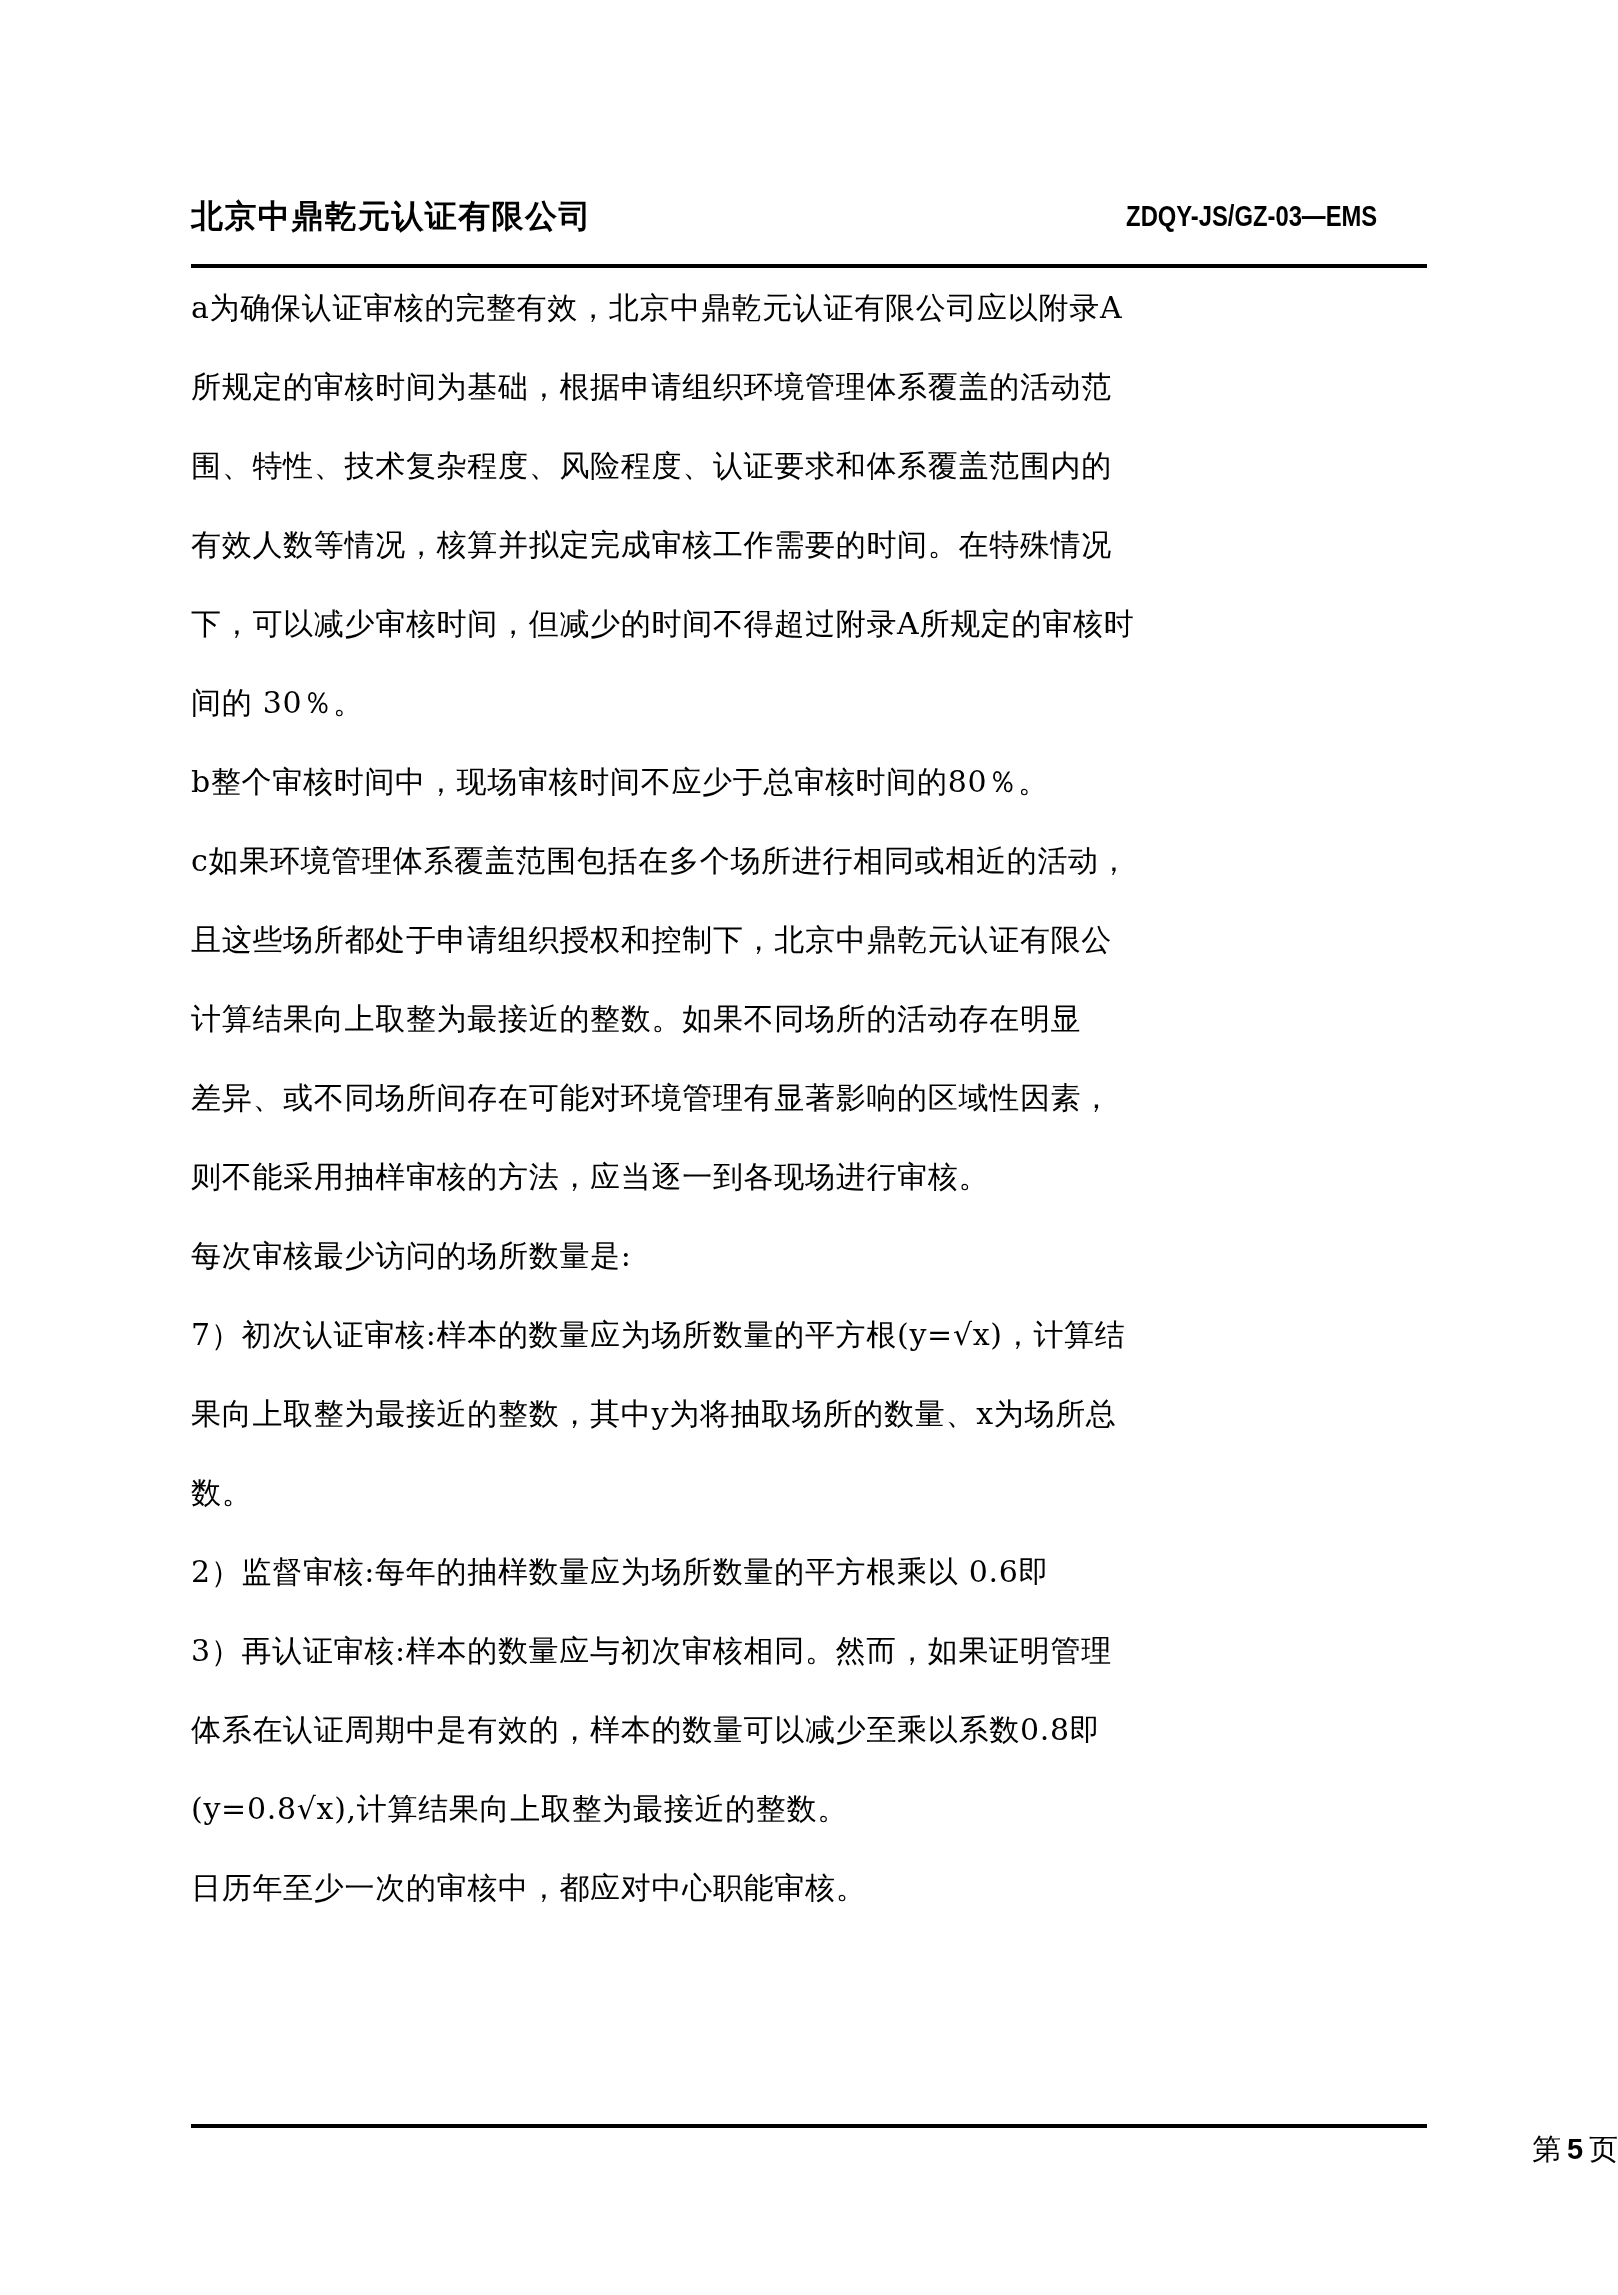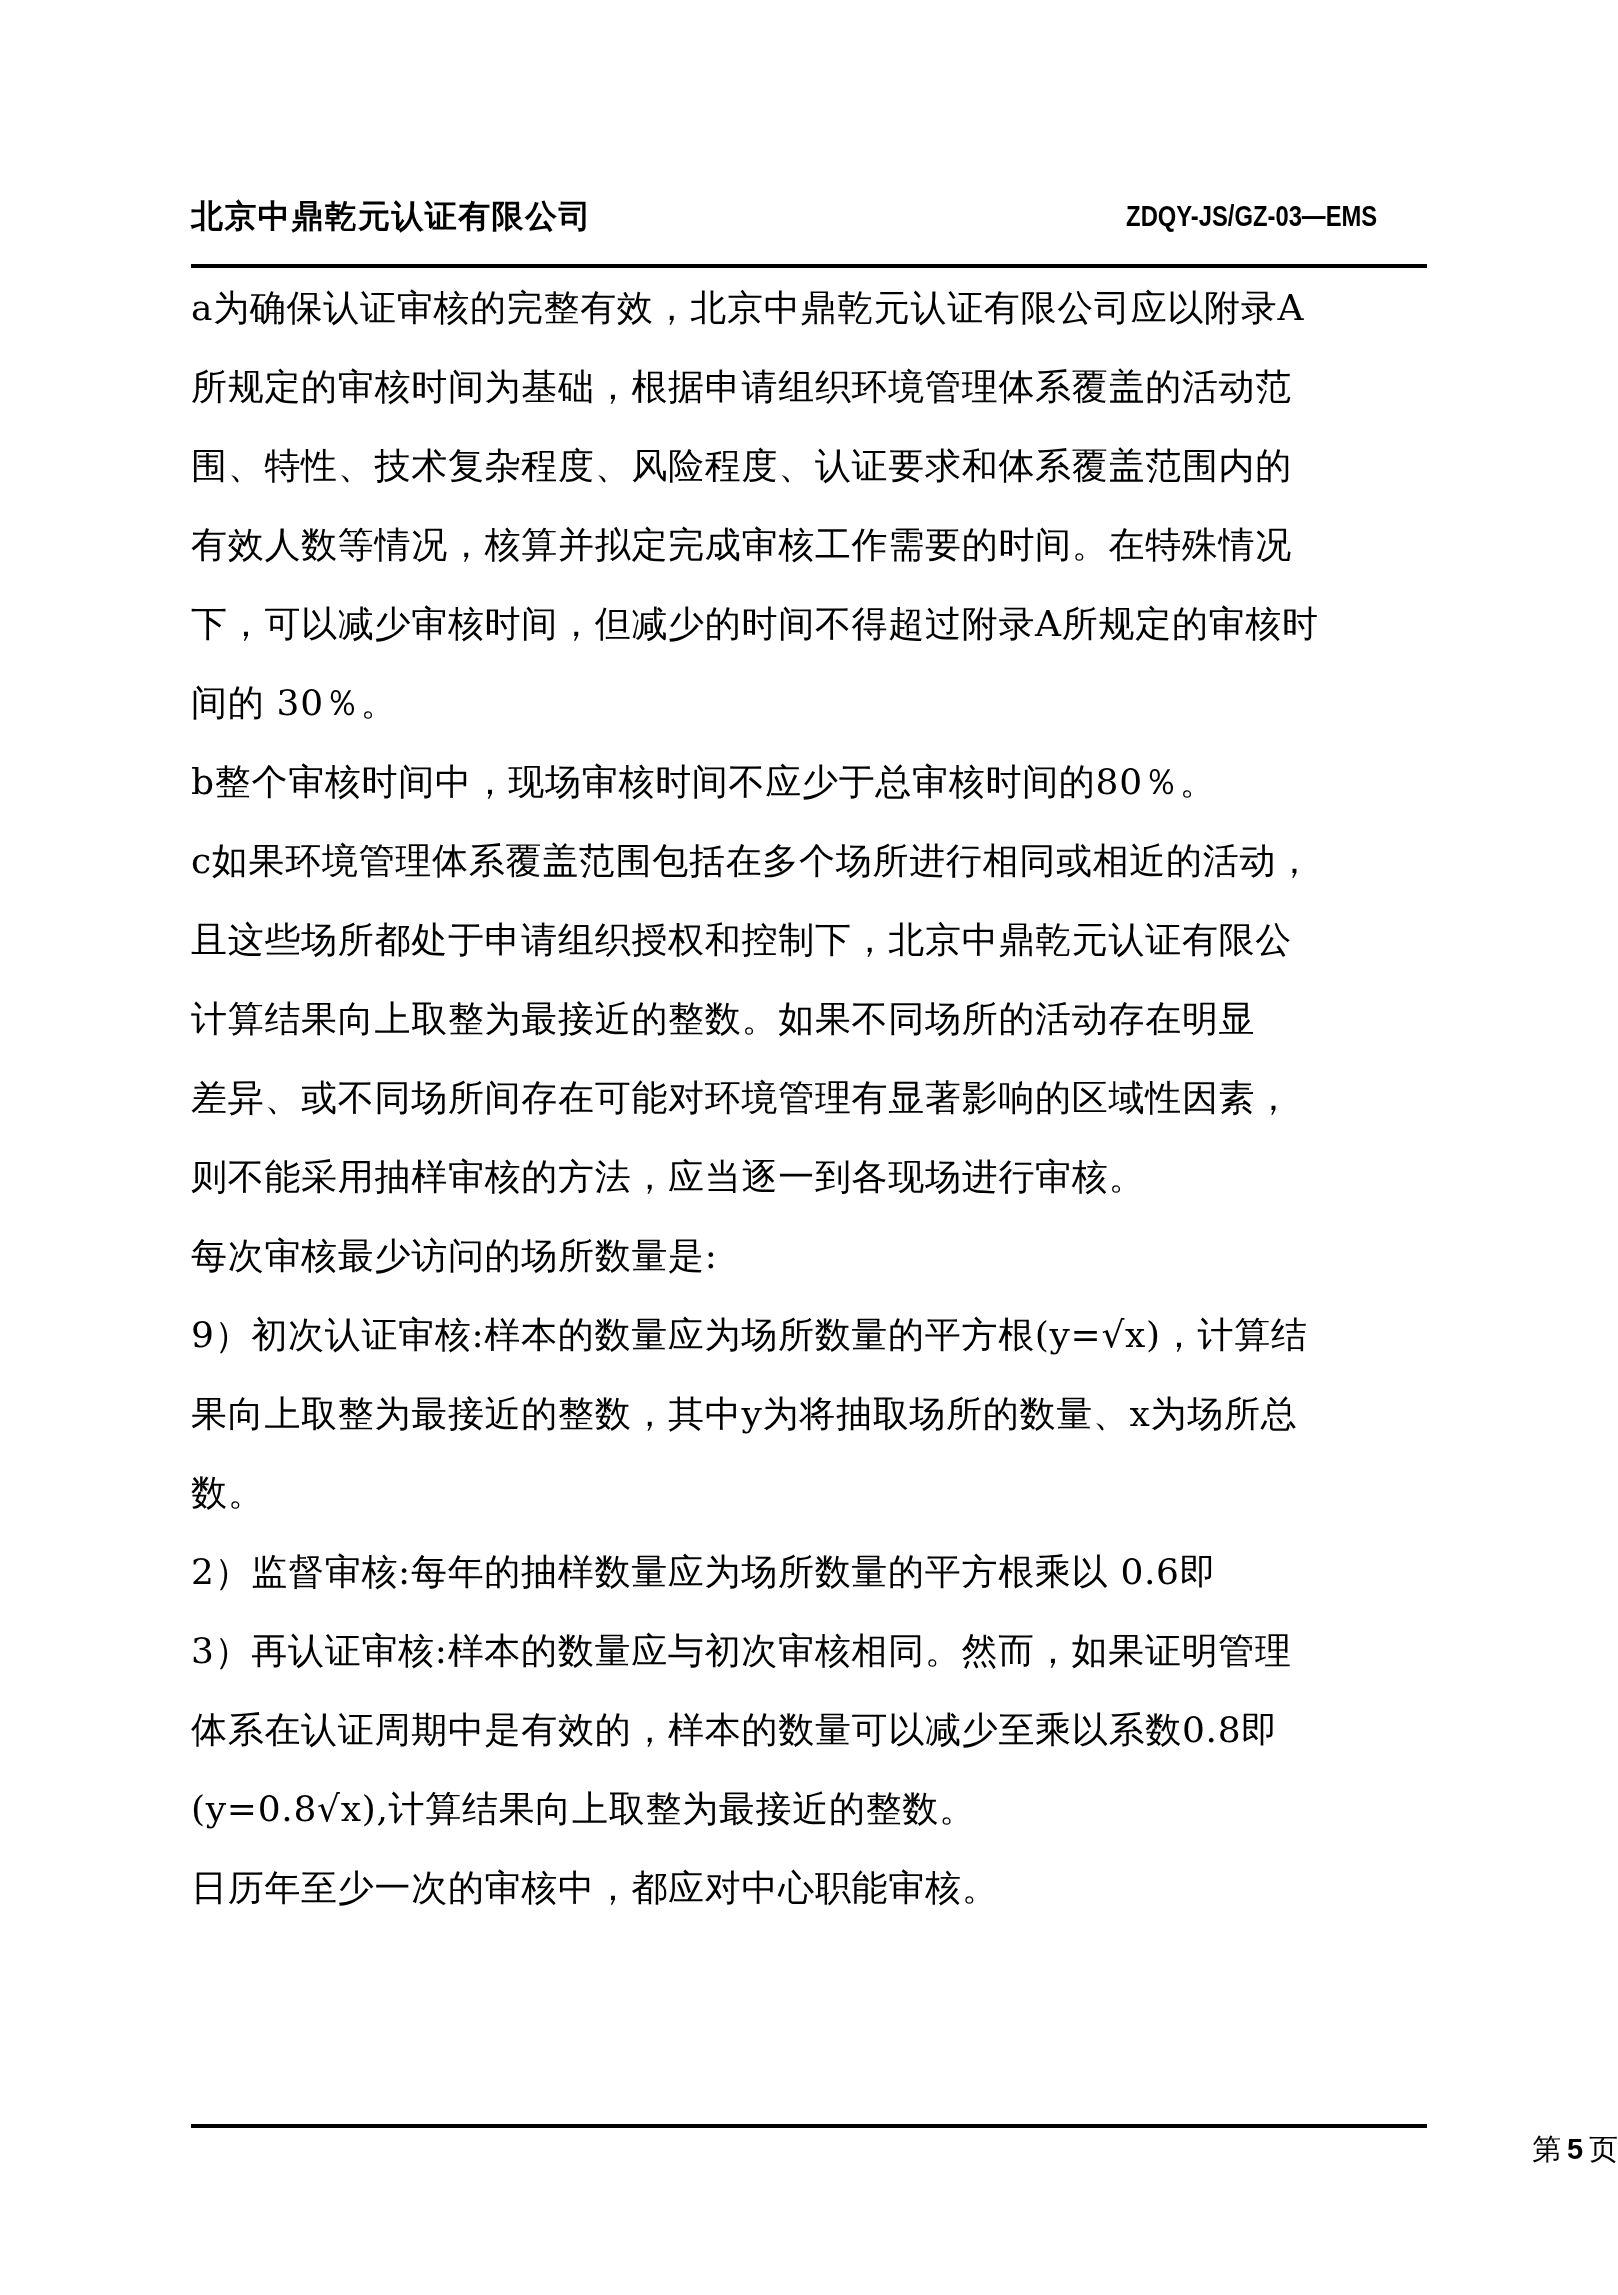--- a/index.html
+++ b/index.html
@@ -56,21 +56,21 @@
     .body-lines {
       position: absolute;
       left: 191px;
       top: 268px;
       width: 1229px;
     }
     .line {
       height: 79px;
       line-height: 79px;
       font-family: "DejaVu Serif", "Liberation Serif", serif;
-      font-size: 36px;
+      font-size: 30px;
       white-space: nowrap;
       letter-spacing: 0.7px;
     }
     .footer-page {
       position: absolute;
       left: 0;
       width: 1618px;
       top: 2129px;
       text-align: right;
       font-family: "DejaVu Serif", "Liberation Serif", serif;
@@ -101,21 +101,21 @@
     <div class="line">有效人数等情况，核算并拟定完成审核工作需要的时间。在特殊情况</div>
     <div class="line">下，可以减少审核时间，但减少的时间不得超过附录A所规定的审核时</div>
     <div class="line">间的 30％。</div>
     <div class="line">b整个审核时间中，现场审核时间不应少于总审核时间的80％。</div>
     <div class="line">c如果环境管理体系覆盖范围包括在多个场所进行相同或相近的活动，</div>
     <div class="line">且这些场所都处于申请组织授权和控制下，北京中鼎乾元认证有限公</div>
     <div class="line">计算结果向上取整为最接近的整数。如果不同场所的活动存在明显</div>
     <div class="line">差异、或不同场所间存在可能对环境管理有显著影响的区域性因素，</div>
     <div class="line">则不能采用抽样审核的方法，应当逐一到各现场进行审核。</div>
     <div class="line">每次审核最少访问的场所数量是:</div>
-    <div class="line">9）初次认证审核:样本的数量应为场所数量的平方根(y=√x)，计算结</div>
+    <div class="line">7）初次认证审核:样本的数量应为场所数量的平方根(y=√x)，计算结</div>
     <div class="line">果向上取整为最接近的整数，其中y为将抽取场所的数量、x为场所总</div>
     <div class="line">数。</div>
     <div class="line">2）监督审核:每年的抽样数量应为场所数量的平方根乘以 0.6即</div>
     <div class="line">3）再认证审核:样本的数量应与初次审核相同。然而，如果证明管理</div>
     <div class="line">体系在认证周期中是有效的，样本的数量可以减少至乘以系数0.8即</div>
     <div class="line">(y=0.8√x),计算结果向上取整为最接近的整数。</div>
     <div class="line">日历年至少一次的审核中，都应对中心职能审核。</div>
   </div>
 
   <div class="rule bottom"></div>

